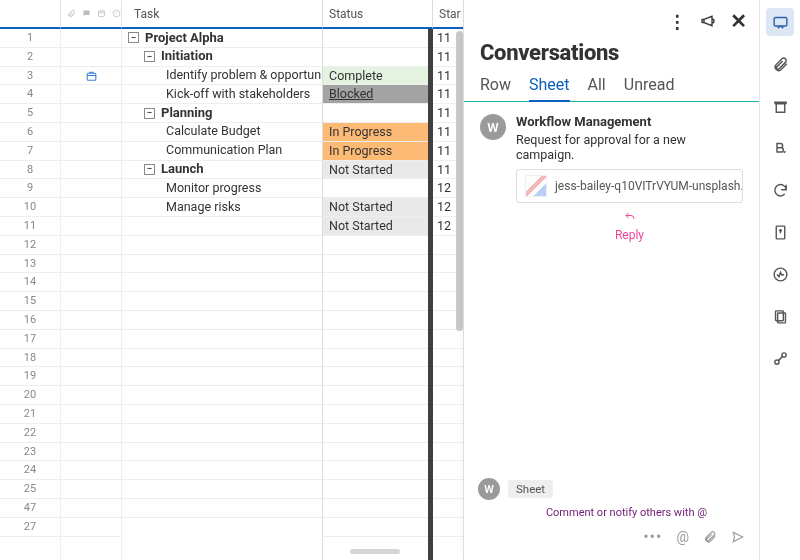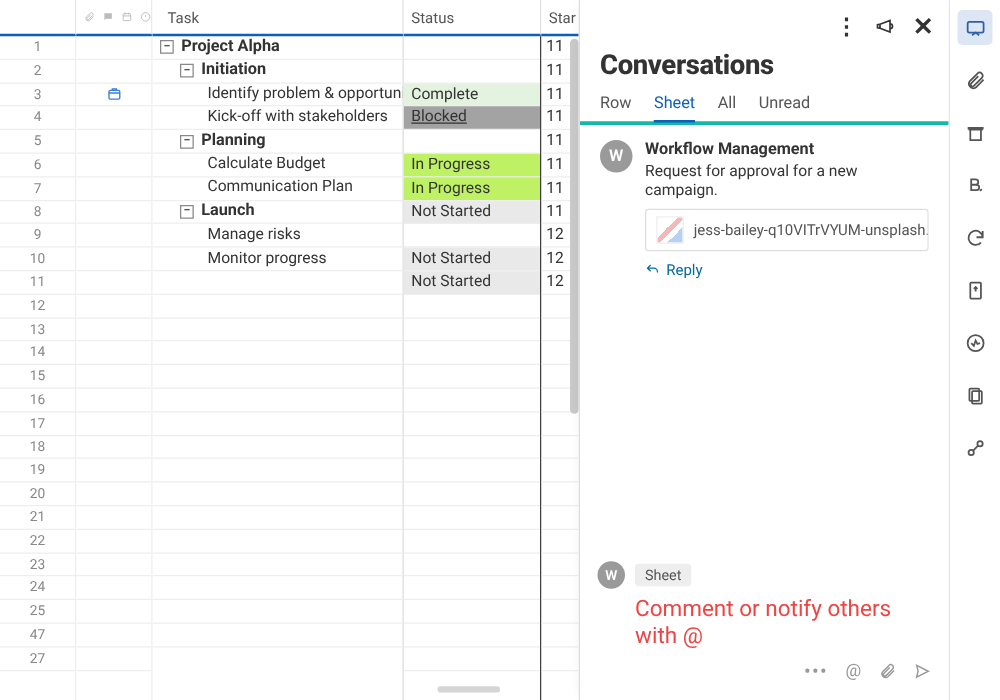--- a/index.html
+++ b/index.html
@@ -23,82 +23,82 @@
   .hdr-task { border-right:1px solid #ddd; padding-left:12px; }
   .hdr-status { border-right:1px solid #ddd; padding-left:6px; }
   .hdr-start { padding-left:6px; overflow:hidden; white-space:nowrap; }
   .hdr-attach svg { width:13px; height:13px; }
 
   
   .col { overflow:hidden; }
   .col-rownum { grid-column:1; grid-row:2; border-right:1px solid #eee; }
   .col-attach { grid-column:2; grid-row:2; border-right:1px solid #eee; }
   .col-task   { grid-column:3; grid-row:2; border-right:1px solid #ddd; }
-  .col-status { grid-column:4; grid-row:2; border-right:1px solid #404040; }
+  .col-status { grid-column:4; grid-row:2; border-right:5px solid #404040; }
   .col-start  { grid-column:5; grid-row:2; }
 
   .cell { height:18.8px; line-height:18.8px; border-bottom:1px solid #eee; white-space:nowrap; overflow:hidden; }
   .rownum-cell { text-align:center; font-size:11px; color:#888; }
   .attach-cell { text-align:center; color:#3a7fd5; }
   .attach-cell svg { width:13px; height:13px; vertical-align:middle; }
   .task-cell { font-size:13px; display:flex; align-items:center; }
   .task-cell .collapse-box {
     width:11px; height:11px; border:1px solid #888; display:inline-flex;
     align-items:center; justify-content:center; margin-right:6px; font-size:10px;
     line-height:1; color:#555; flex-shrink:0;
   }
   .task-cell.level0 { font-weight:700; padding-left:6px; }
   .task-cell.level1 { font-weight:700; padding-left:22px; }
   .task-cell.level2 { padding-left:44px; font-size:12.5px; }
   .status-cell { font-size:12.5px; padding-left:6px; }
   .st-complete   { background:#e4f2e0; }
   .st-blocked    { background:#a3a3a3;text-decoration:underline; }
-  .st-inprogress { background:#bef264; }
+  .st-inprogress { background:#fdba74; }
   .st-notstarted { background:#e9e9e9; }
   .start-cell { font-size:12.5px; padding-left:4px; }
 
   
   .panel {
     grid-column:6; grid-row:1 / 3; border-left:1px solid #ddd;
     display:flex; flex-direction:column; background:#fff;
     box-shadow:-4px 0 8px -4px rgba(0,0,0,0.05);
   }
   .panel-top { display:flex; align-items:center; justify-content:flex-end; gap:14px; padding:8px 12px 0 12px; height:34px; }
   .panel-top svg { width:16px; height:16px; color:#333; }
   .panel-top .x { font-size:20px; font-weight:700; cursor:pointer; line-height:1; }
   .panel-title { font-size:22px; font-weight:800; padding:6px 16px 10px 16px; letter-spacing:-0.3px; }
-  .panel-tabs { display:flex; gap:18px; padding:0 16px; font-size:13px; color:#555; border-bottom:3px solid #14b8a6; }
+  .panel-tabs { display:flex; gap:18px; padding:0 16px; font-size:16px; color:#555; border-bottom:1px solid #14b8a6; }
   .panel-tabs .tab { padding-bottom:6px; cursor:pointer; }
   .panel-tabs .tab.active { color:#0d5fbd; border-bottom:2px solid #0d5fbd; margin-bottom:-1px; }
   .conv-item { display:flex; gap:10px; padding:12px 16px; }
   .avatar { width:26px; height:26px; border-radius:50%; background:#9a9a9a; color:#fff;
     display:flex; align-items:center; justify-content:center; font-size:13px; font-weight:600; flex-shrink:0; }
   .conv-body { flex:1; overflow:hidden; }
   .conv-sender { font-weight:700; font-size:13px; }
   .conv-text { font-size:12.5px; margin-top:3px; color:#333; }
   .conv-time { font-size:10.5px; color:#999; margin-top:4px; }
   .conv-attach {
     margin-top:7px; border:1px solid #ddd; border-radius:3px; padding:5px 8px;
     display:flex; align-items:center; gap:8px; font-size:12px; color:#555;
     white-space:nowrap; overflow:hidden; text-overflow:ellipsis;
   }
   .conv-attach .thumb {
     width:22px; height:22px; flex-shrink:0;
     background: linear-gradient(135deg,#fff 40%,#f5b8b8 40%,#f5b8b8 55%,#fff 55%,#fff 70%,#b8d0f5 70%);
     border:1px solid #eee;
   }
-  .conv-reply { margin-top:8px; font-size:12px; color:#0369a1; display:flex; align-items:center; gap:5px; }
+  .conv-reply { margin-top:8px; font-size:12px; color:#ec4899; display:flex; align-items:center; gap:5px;flex-direction:column; }
   .conv-reply svg { width:12px; height:12px; }
 
   .panel-footer { margin-top:auto; padding:10px 14px 14px 14px; }
   .compose-line { display:flex; align-items:center; gap:8px; }
   .avatar-sm { width:22px; height:22px; border-radius:50%; background:#9a9a9a; color:#fff;
     display:flex; align-items:center; justify-content:center; font-size:11px; font-weight:600; }
   .scope-pill { background:#eee; border-radius:3px; padding:2px 8px; font-size:11.5px; color:#555; }
-  .compose-input { margin-left:30px; margin-top:6px; font-size:18px; color:#ef4444; }
+  .compose-input { margin-left:30px; margin-top:6px; font-size:11px; color:#701a75;text-align:center; }
   .compose-actions { display:flex; justify-content:flex-end; gap:14px; margin-top:8px; color:#999; align-items:center; }
   .compose-actions svg { width:14px; height:14px; }
   .compose-actions .dots { font-size:16px; letter-spacing:1px; }
 
   
   .rail {
     grid-column:7; grid-row:1 / 3; border-left:1px solid #e5e5e5; background:#fff;
     display:flex; flex-direction:column; align-items:center; gap:14px; padding-top:8px;
   }
   .rail .rail-btn { width:28px; height:28px; display:flex; align-items:center; justify-content:center;
@@ -226,24 +226,24 @@
         <span>Calculate Budget</span>
       </div>
       <div class="cell task-cell level2">
         <span>Communication Plan</span>
       </div>
       <div class="cell task-cell level1">
         <span class="collapse-box">−</span>
         <span>Launch</span>
       </div>
       <div class="cell task-cell level2">
+        <span>Monitor progress</span>
+      </div>
+      <div class="cell task-cell level2">
         <span>Manage risks</span>
-      </div>
-      <div class="cell task-cell level2">
-        <span>Monitor progress</span>
       </div>
       <div class="cell task-cell level2"></div>
       <div class="cell task-cell level2"></div>
       <div class="cell task-cell level2"></div>
       <div class="cell task-cell level2"></div>
       <div class="cell task-cell level2"></div>
       <div class="cell task-cell level2"></div>
       <div class="cell task-cell level2"></div>
       <div class="cell task-cell level2"></div>
       <div class="cell task-cell level2"></div>

